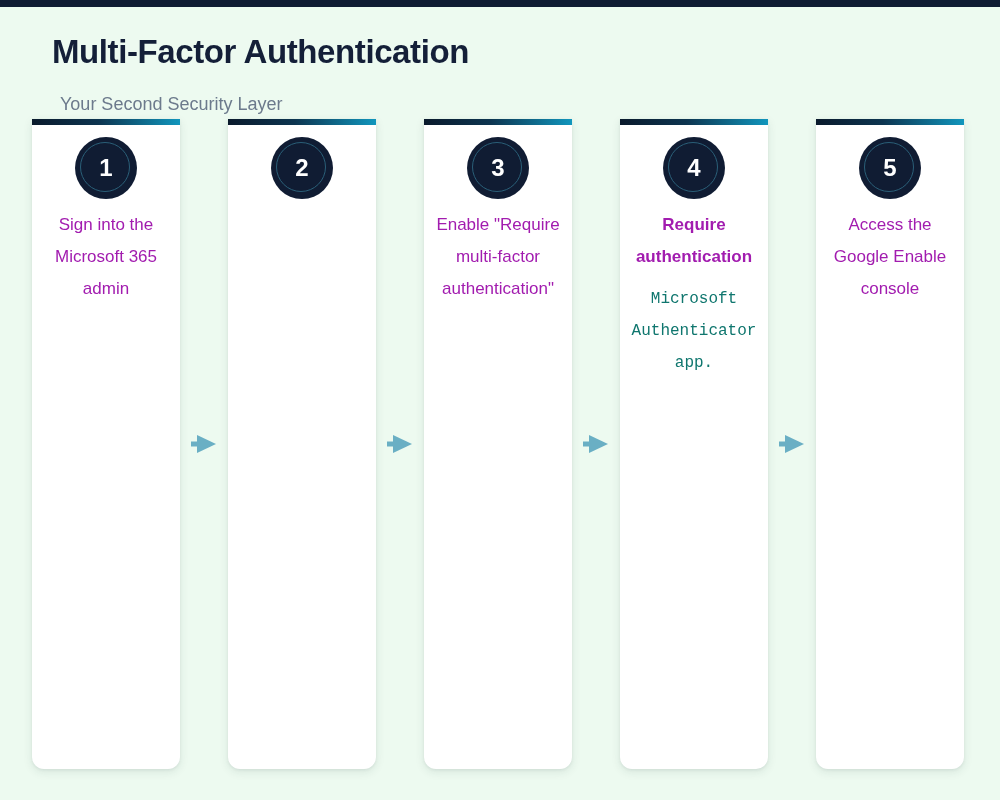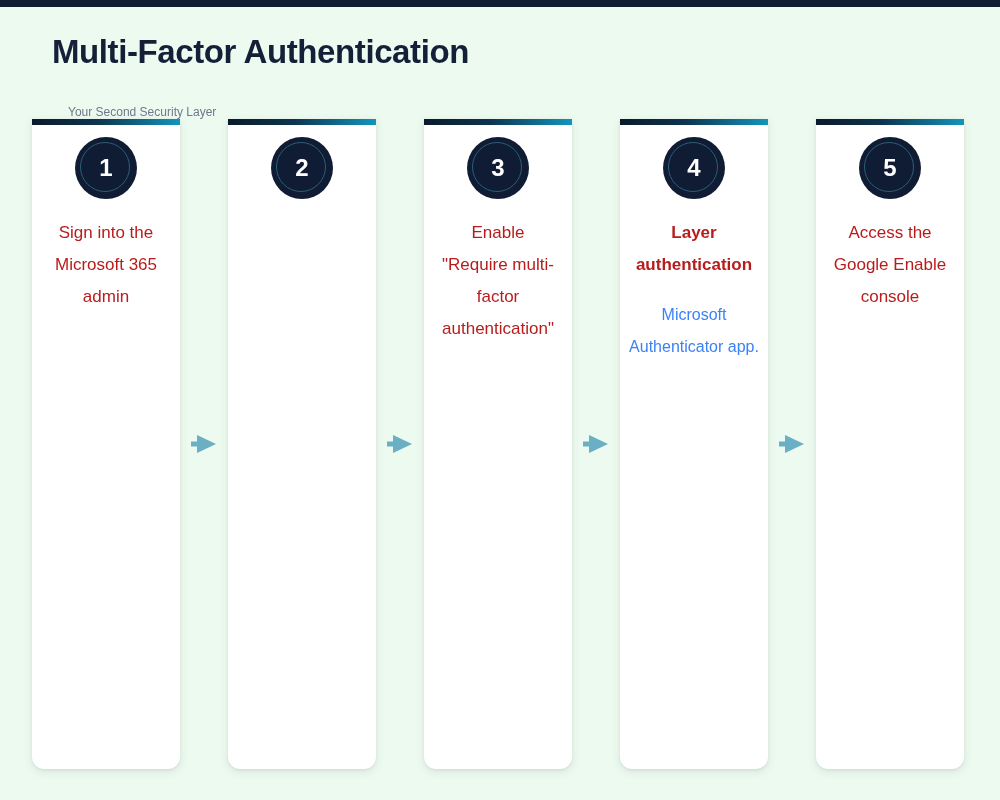--- a/index.html
+++ b/index.html
@@ -35,23 +35,23 @@
     font-weight: bold;
     color: #141f38;
     letter-spacing: -0.4px;
     margin: 0;
     padding-top: 24px;
     line-height: 42px;
     white-space: nowrap;
   }
 
   #subtitle {
-    font-size: 12px;
+    font-size: 18px;
     color: #6c7a8c;
-    margin: 16px;
+    margin: 8px;
     padding-top: 12px;
     line-height: 22px;
     white-space: nowrap;
   }
 
   #flow {
     position: absolute;
     top: 119px;
     left: 32px;
     width: 936px;
@@ -113,35 +113,36 @@
   .card-body {
     padding: 10px 6px 0 6px;
     width: 100%;
     box-sizing: border-box;
     text-align: center;
   }
 
   .card-title {
     font-size: 17px;
     line-height: 32px;
-    color: #b91c1c;
+    color: #a21caf;
     font-weight: normal;
-    margin: 8px;
+    margin: 0;
     word-break: normal;
   }
   .card-title.emph {
     font-weight: bold;
   }
 
   .card-desc {
     font-size: 16px;
     line-height: 32px;
-    color: #3b82f6;
+    color: #0f766e;
     margin: 0;
     padding-top: 10px;
+    font-family: Liberation Mono, monospace;
   }
 
   .connector {
     flex: 0 0 48px;
     width: 48px;
     display: flex;
     align-items: center;
     justify-content: center;
   }
 
@@ -212,21 +213,21 @@
     </svg>
   </div>
 
   <div class="card">
     <div class="card-topbar"></div>
     <div class="badge">
       <div class="badge-ring"></div>
       <span class="badge-num">4</span>
     </div>
     <div class="card-body">
-      <p class="card-title emph">Layer authentication</p>
+      <p class="card-title emph">Require authentication</p>
       <p class="card-desc">Microsoft Authenticator app.</p>
     </div>
   </div>
 
   <div class="connector">
     <svg class="arrow-svg" width="26" height="20" viewBox="0 0 26 20">
       <rect x="0" y="7.5" width="12" height="5" fill="#6aafc4"></rect>
       <polygon points="6,1 25,10 6,19" fill="#6aafc4"></polygon>
     </svg>
   </div>

